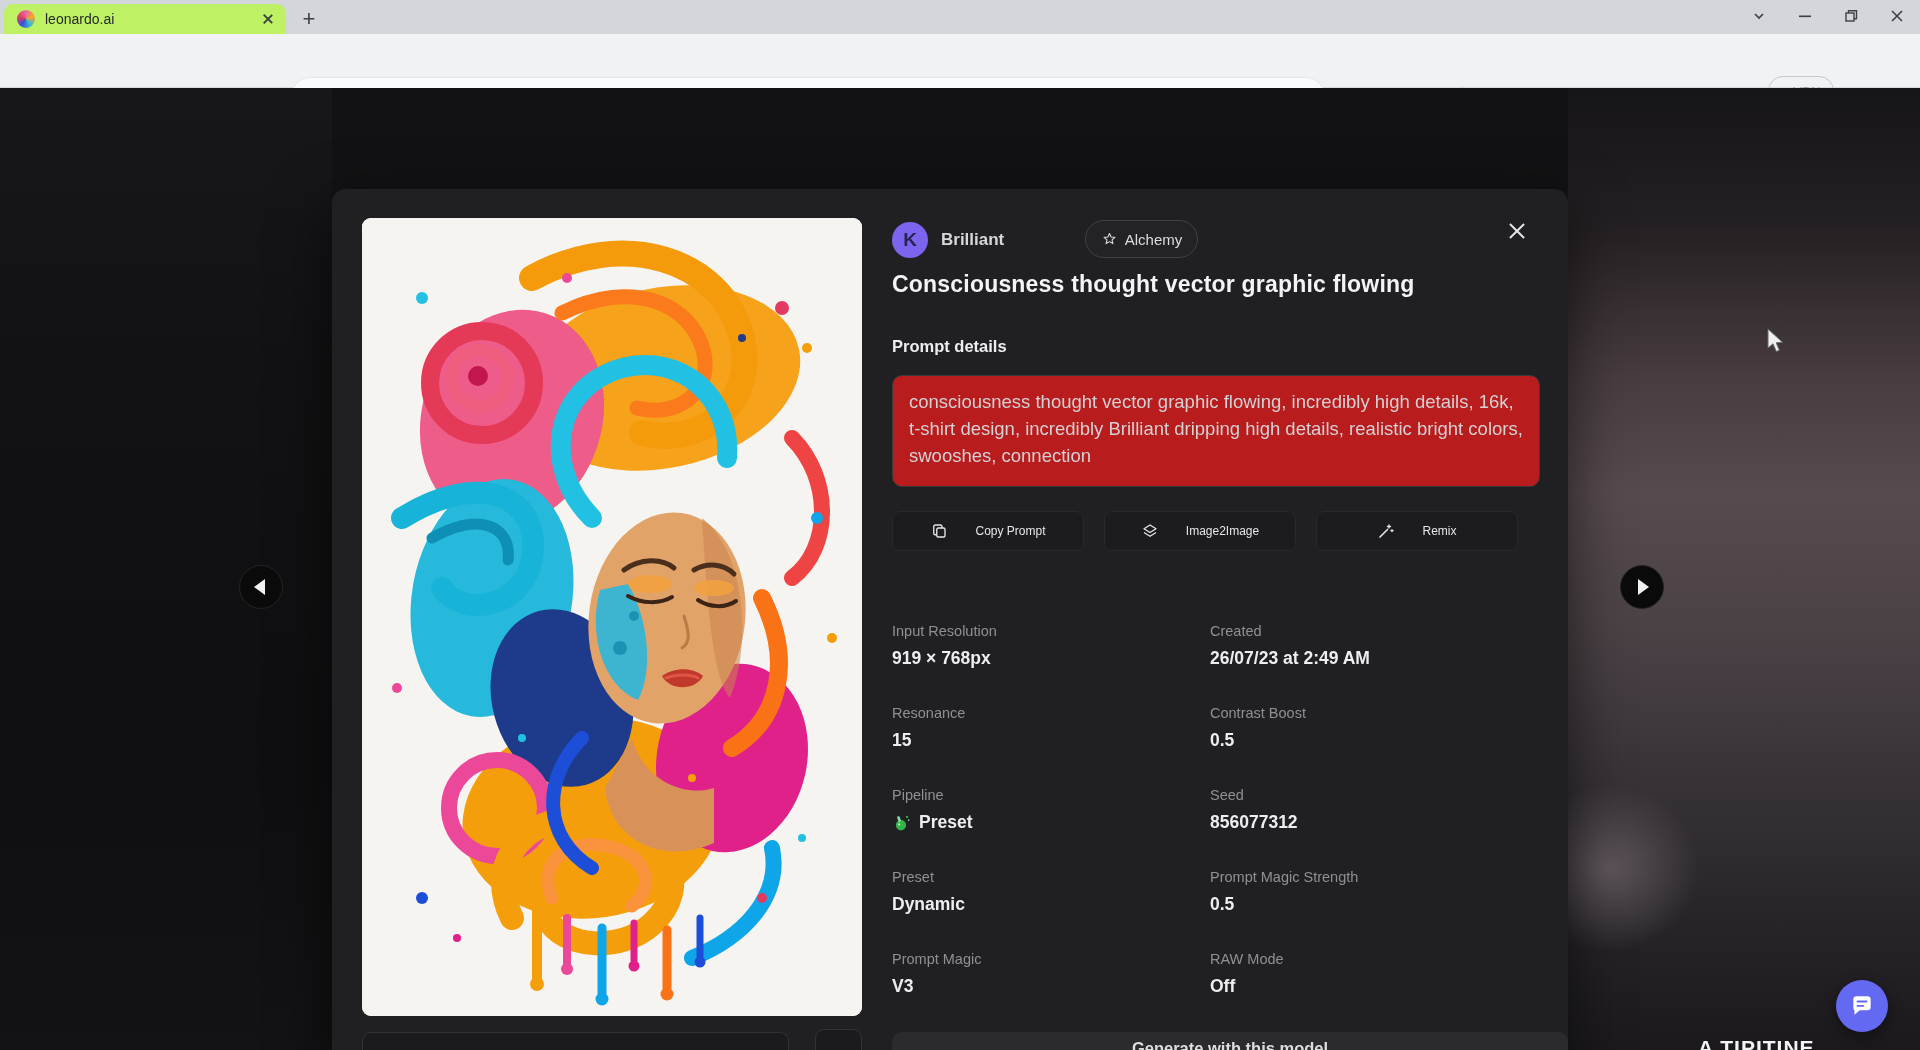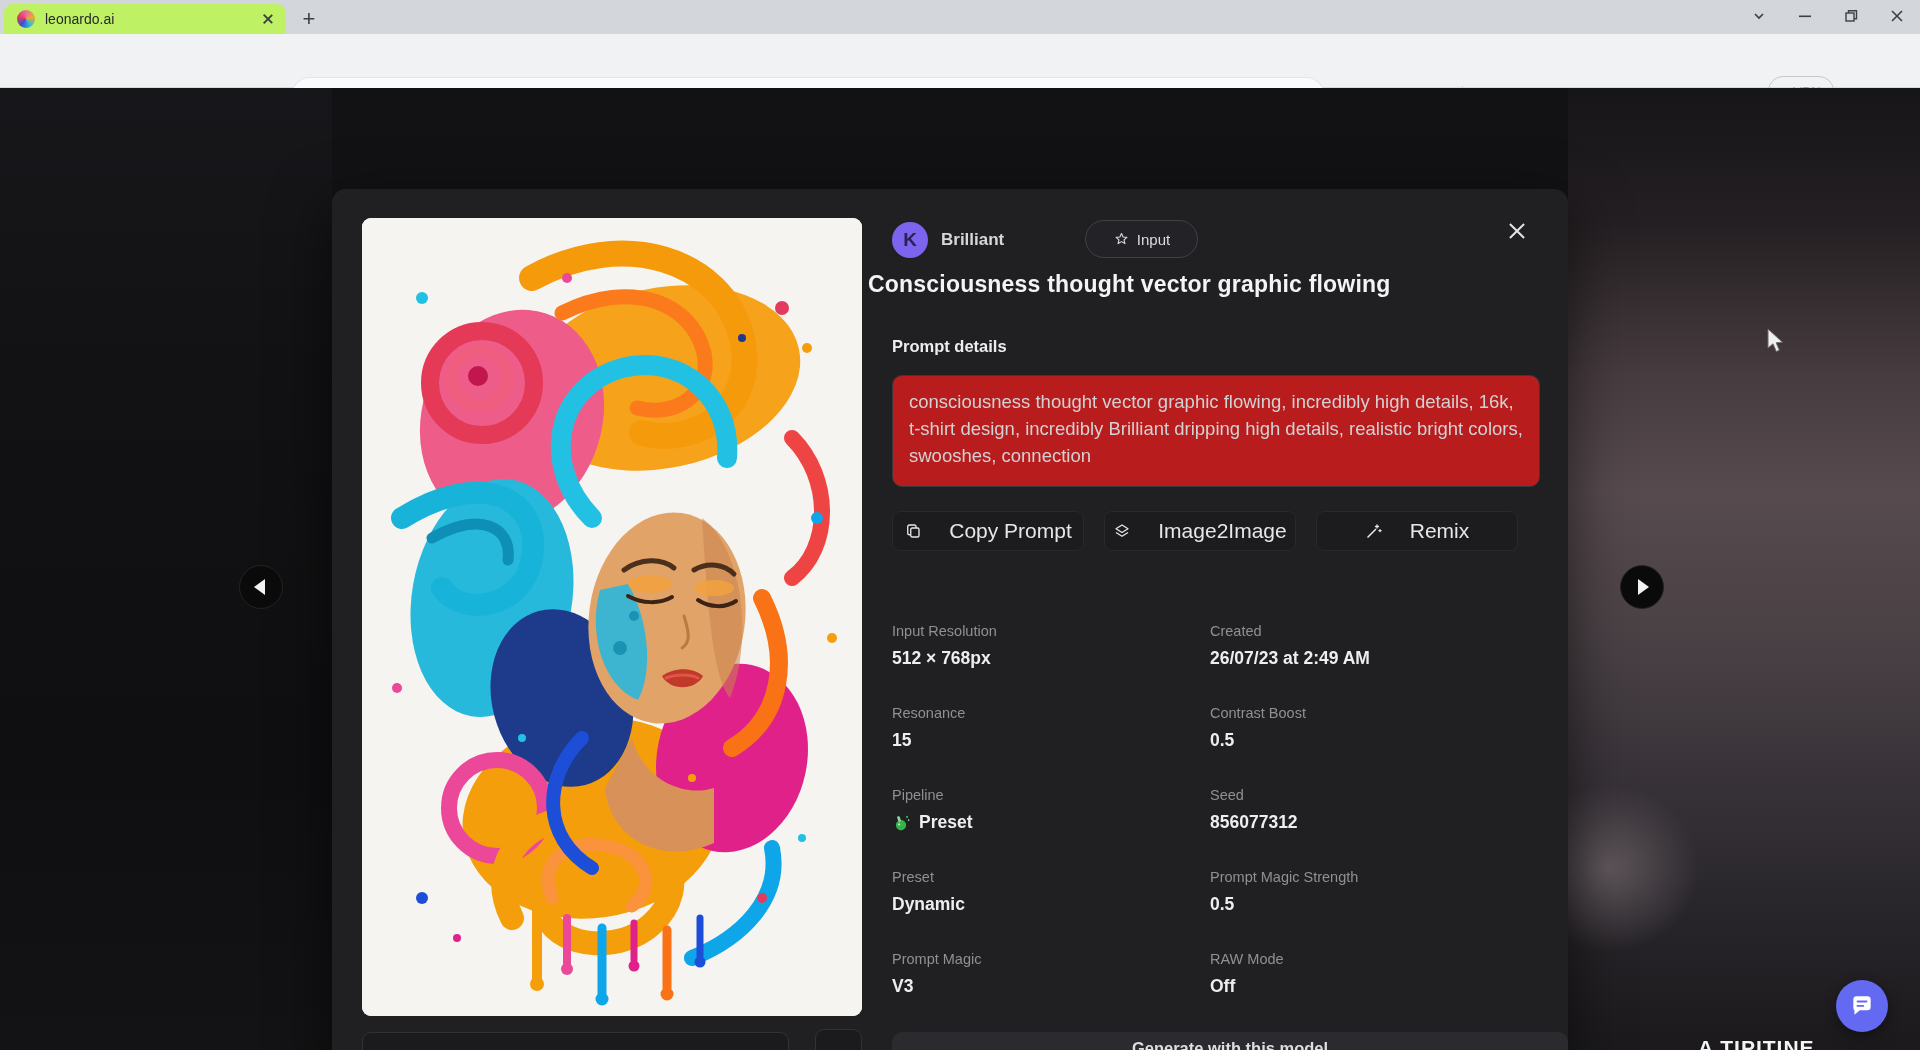--- a/index.html
+++ b/index.html
@@ -50,29 +50,29 @@
 
   #avatar { left:560px; top:33px; width:36px; height:36px; border-radius:50%; background:#7d64ee;
     display:flex; align-items:center; justify-content:center; color:#272352; font-size:19px; font-weight:bold; }
   #username { left:609px; top:41px; font-size:17px; font-weight:600; color:#d7d7da; }
   #followbtn { left:753px; top:31px; width:113px; height:38px; border-radius:19px; border:1px solid #404046;
     display:flex; align-items:center; justify-content:center; gap:7px; color:#dcdcdf; font-size:15px; background:#232327; }
   #modal-close { left:1172px; top:29px; width:26px; height:26px; }
   #modal-close:before,#modal-close:after { content:""; position:absolute; left:12px; top:3px; width:2px; height:20px; background:#e4e4e7; }
   #modal-close:before { transform:rotate(45deg);} #modal-close:after { transform:rotate(-45deg);}
 
-  #gen-title { left:536px; top:82px; width:660px; font-size:23px; font-weight:bold; color:#f4f4f6; letter-spacing:.2px; }
+  #gen-title { left:560px; top:82px; width:660px; font-size:23px; font-weight:bold; color:#f4f4f6; letter-spacing:.2px; }
   #section-heading { left:560px; top:148px; font-size:16.5px; font-weight:bold; color:#ededf0; }
   #promptbox { left:560px; top:186px; width:648px; height:112px; background:#b91c1c; border:1px solid #39393d;
     border-radius:10px; padding:12px 16px; }
   #prompt-text { font-size:18.5px; line-height:27px; color:#d2d2d5; }
 
   #actions { left:560px; top:322px; width:648px; height:40px; display:flex; gap:20px; }
   .actbtn { height:40px; background:#1c1c1f; border:1px solid #29292d; border-radius:8px; color:#e6e6e9;
-    font-size:21px; display:flex; align-items:center; justify-content:center; gap:27px; }
+    font-size:12px; display:flex; align-items:center; justify-content:center; gap:27px; }
   #act-copy { width:192px; } #act-i2i { width:192px; } #act-remix { width:202px; }
 
   #details { left:560px; top:434px; width:660px; display:grid; grid-template-columns:318px 1fr; grid-auto-rows:82px; }
   .dlabel { font-size:14.5px; color:#8f8f95; margin-bottom:9px; }
   .dvalue { font-size:17.5px; font-weight:600; color:#eeeef1; display:flex; align-items:center; gap:8px; }
 
   #genbtn { left:560px; top:843px; width:676px; height:46px; background:#2b2b2f; border-radius:10px;
     color:#dededf; font-size:16.5px; font-weight:600; text-align:center; padding-top:7px; }
 
   
@@ -297,21 +297,21 @@
 
     <div class="stubbox" style="left:30px; top:843px; width:427px;"></div>
     <div class="stubbox" style="left:483px; top:840px; width:47px;"></div>
 
     <div class="abs" id="avatar">K</div>
     <div class="abs" id="username">Brilliant</div>
     <div class="abs" id="followbtn">
       <svg width="17" height="17" viewBox="0 0 24 24">
           <path d="M12 3.6 l2.3 4.9 5.3.5 -4 3.6 1.2 5.2 -4.8-2.8 -4.8 2.8 1.2-5.2 -4-3.6 5.3-.5 Z" fill="none" stroke="#d9d9dc" stroke-width="1.6" stroke-linejoin="round"></path>
         </svg>
-      <span>Input</span>
+      <span>Alchemy</span>
     </div>
     <div class="abs" id="modal-close"></div>
 
     <div class="abs" id="gen-title">Consciousness thought vector graphic flowing</div>
     <div class="abs" id="section-heading">Prompt details</div>
     <div class="abs" id="promptbox">
       <div id="prompt-text">consciousness thought vector graphic flowing, incredibly high details, 16k, t-shirt design, incredibly Brilliant dripping high details, realistic bright colors, swooshes, connection</div>
     </div>
 
     <div class="abs" id="actions">
@@ -335,21 +335,21 @@
             <path d="M16 4 v4 M14 6 h4" stroke="#e6e6e9" stroke-width="1.8" stroke-linecap="round"></path>
             <path d="M20 10 v3 M18.5 11.5 h3" stroke="#e6e6e9" stroke-width="1.6" stroke-linecap="round"></path>
           </svg>
         <span>Remix</span>
       </div>
     </div>
 
     <div class="abs" id="details">
       <div>
         <div class="dlabel">Input Resolution</div>
-        <div class="dvalue">512 × 768px</div>
+        <div class="dvalue">919 × 768px</div>
       </div>
       <div>
         <div class="dlabel">Created</div>
         <div class="dvalue">26/07/23 at 2:49 AM</div>
       </div>
       <div>
         <div class="dlabel">Resonance</div>
         <div class="dvalue">15</div>
       </div>
       <div>

